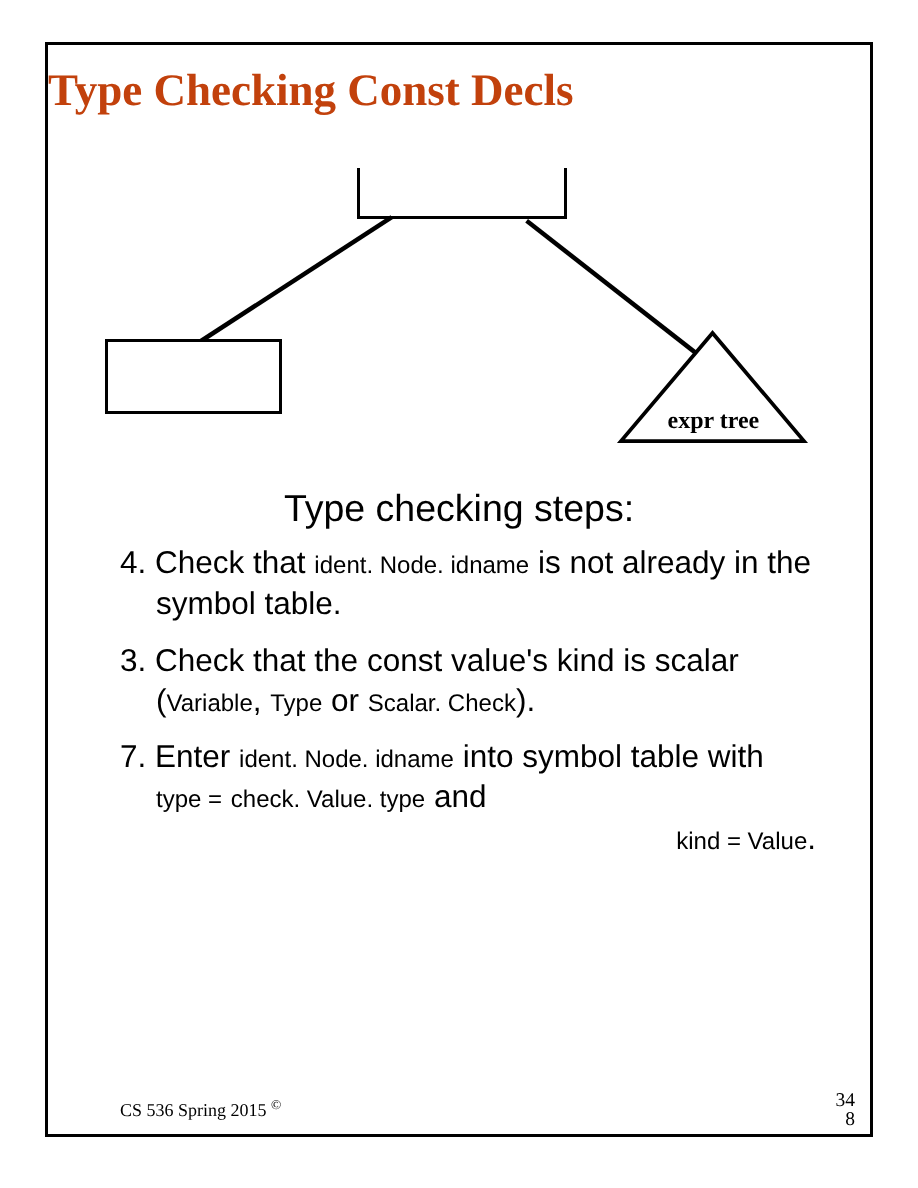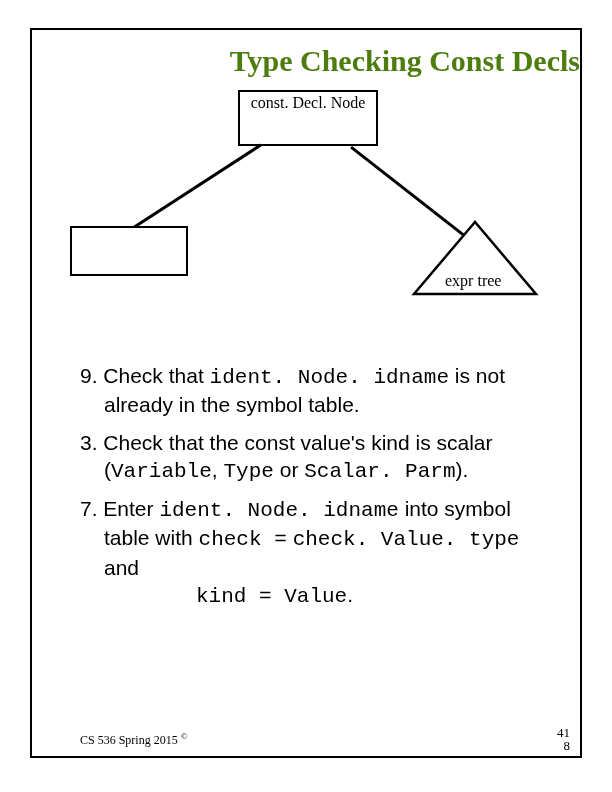--- a/index.html
+++ b/index.html
@@ -16,22 +16,22 @@
     top: 28px;
     width: 552px;
     height: 730px;
     border: 2px solid #000;
   }
   .title {
     position: absolute;
     left: 0;
     right: 0;
     top: 14px;
-    text-align: right;
-    color: #4d7c0f;
+    text-align: left;
+    color: #c2410c;
     font-weight: bold;
     font-size: 30px;
   }
   .diagram {
     position: absolute;
     left: 0; right: 0;
     top: 60px;
     height: 220px;
   }
   .node-box {
@@ -86,27 +86,28 @@
     font-size: 21px;
     line-height: 1.3;
   }
   .steps-list li {
     list-style: none;
     margin-bottom: 10px;
     text-indent: -24px;
     padding-left: 24px;
   }
   .mono {
-    font-family: Liberation Mono, monospace;
-    font-size: 21px;
+    font-family: Liberation Sans, sans-serif;
+    font-size: 16px;
   }
   .indent-line {
     display: block;
     text-indent: 0;
     padding-left: 92px;
+    text-align: right;
   }
   .footer-left {
     position: absolute;
     left: 24px;
     bottom: 8px;
     font-size: 12px;
     font-family: Liberation Serif, serif;
     margin-left: 24px;
   }
   .footer-right {
@@ -120,57 +121,57 @@
 </style>
 </head>
 <body>
 
 <div class="page-frame">
 
   <div class="title">Type Checking Const Decls</div>
 
   <div class="diagram">
 
-    <div class="node-box" style="left:206px; top:0px; width:140px;">const. Decl. Node</div>
     <div class="node-bottom" style="left:206px; top:22px; width:140px; height:34px; border-top:none;"></div>
 
     <div class="arrow-line" style="left:230px; top:56px; width:170px; height:3px; transform: rotate(147deg);"></div>
     <div class="arrow-head" style="left:82px; top:141px; border-left:7px solid transparent; border-right:7px solid transparent; border-top:16px solid #000; transform: rotate(57deg);"></div>
 
     <div class="arrow-line" style="left:320px; top:56px; width:175px; height:3px; transform: rotate(38deg);"></div>
     <div class="arrow-head" style="left:448px; top:155px; border-left:7px solid transparent; border-right:7px solid transparent; border-top:16px solid #000; transform: rotate(-52deg);"></div>
 
     <div class="ident-label" style="left:42px; top:140px; width:110px;">ident. Node</div>
     <div class="node-bottom" style="left:38px; top:136px; width:118px; height:26px;"></div>
     <div class="node-bottom" style="left:38px; top:160px; width:118px; height:26px; border-top:none;"></div>
 
     <svg class="triangle" style="left:378px; top:130px;" width="130" height="78">
       <polygon points="65,2 4,74 126,74" fill="#fff" stroke="#000" stroke-width="2.5"></polygon>
     </svg>
-    <div class="expr-label" style="left:413px; top:182px;">expr tree</div>
+    <div class="expr-label" style="left:413px; top:182px;font-weight:bold;">expr tree</div>
 
   </div>
 
+  <div class="steps-heading">Type checking steps:</div>
 
   <ol class="steps-list">
     <li>
-      <span>9. Check that </span><span class="mono">ident. Node. idname</span><span> is not already in the symbol table.</span>
+      <span>4. Check that </span><span class="mono">ident. Node. idname</span><span> is not already in the symbol table.</span>
     </li>
     <li>
-      <span>3. Check that the const value's kind is scalar (</span><span class="mono">Variable</span><span>, </span><span class="mono">Type</span><span> or </span><span class="mono">Scalar. Parm</span><span>).</span>
+      <span>3. Check that the const value's kind is scalar (</span><span class="mono">Variable</span><span>, </span><span class="mono">Type</span><span> or </span><span class="mono">Scalar. Check</span><span>).</span>
     </li>
     <li>
-      <span>7. Enter </span><span class="mono">ident. Node. idname</span><span> into symbol table with </span><span class="mono">check =</span>
+      <span>7. Enter </span><span class="mono">ident. Node. idname</span><span> into symbol table with </span><span class="mono">type =</span>
       <span class="mono" style="display:inline-block; text-indent:0;">check. Value. type</span><span> and</span>
       <span class="indent-line"><span class="mono">kind = Value</span><span>.</span></span>
     </li>
   </ol>
 
   <div class="footer-left">
     <span>CS 536  Spring 2015</span>
     <sup style="font-size:9px;">©</sup>
   </div>
   <div class="footer-right">
-    <div>41</div>
+    <div>34</div>
     <div>8</div>
   </div>
 
 </div>
 
 </body></html>

